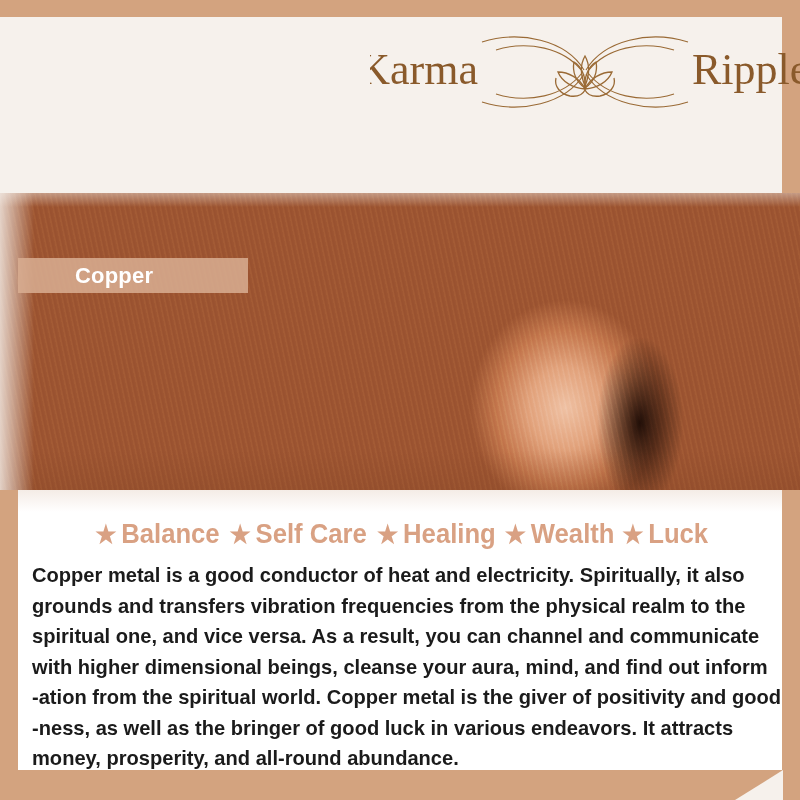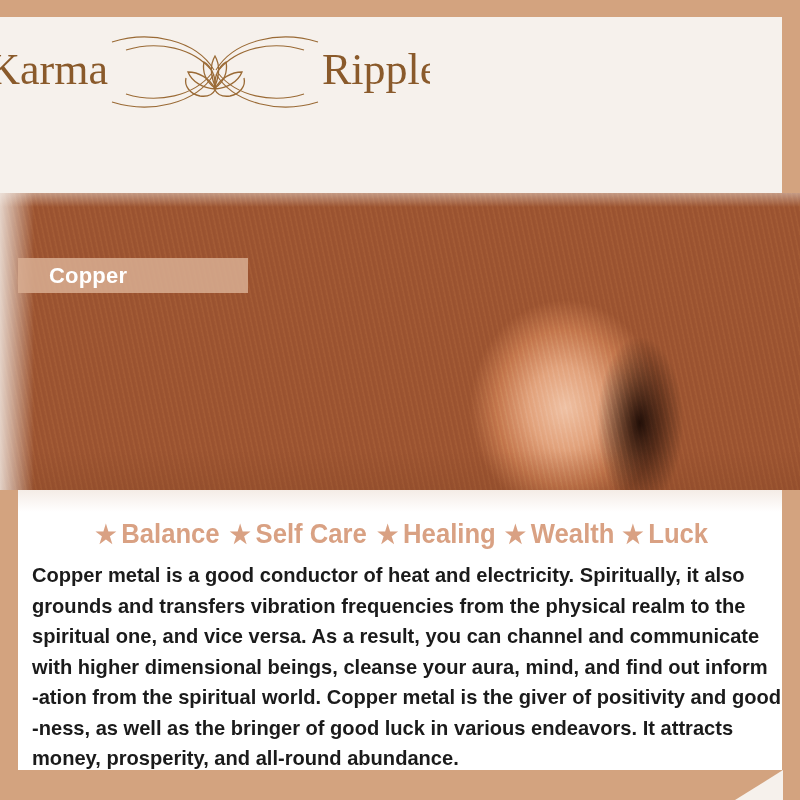--- a/index.html
+++ b/index.html
@@ -68,21 +68,21 @@
 
   
   .logo-wrap {
     position: absolute;
     left: 0; top: 22px;
     width: 800px;
     height: 100px;
     z-index: 6;
     display: flex;
     align-items: center;
-    justify-content: flex-start;
+    justify-content: flex-end;
   }
   .logo-svg { display: block; }
   .logo-text {
     font-family: "Liberation Serif", serif;
     fill: #8a5a2b;
   }
 
   
   .title-banner {
     position: absolute;
@@ -185,21 +185,21 @@
   .photo-label {
     position: absolute;
     left: 18px; top: 258px;
     width: 230px; height: 35px;
     background: rgba(216,173,146,0.86);
     z-index: 7;
     display: flex;
     align-items: center;
   }
   .photo-label-text {
-    margin-left: 31px;
+    margin-left: 57px;
     color: #ffffff;
     font-family: "Liberation Sans", sans-serif;
     font-weight: 700;
     font-size: 22px;
     letter-spacing: 0.2px;
   }
 
   
   .content-card {
     position: absolute;

